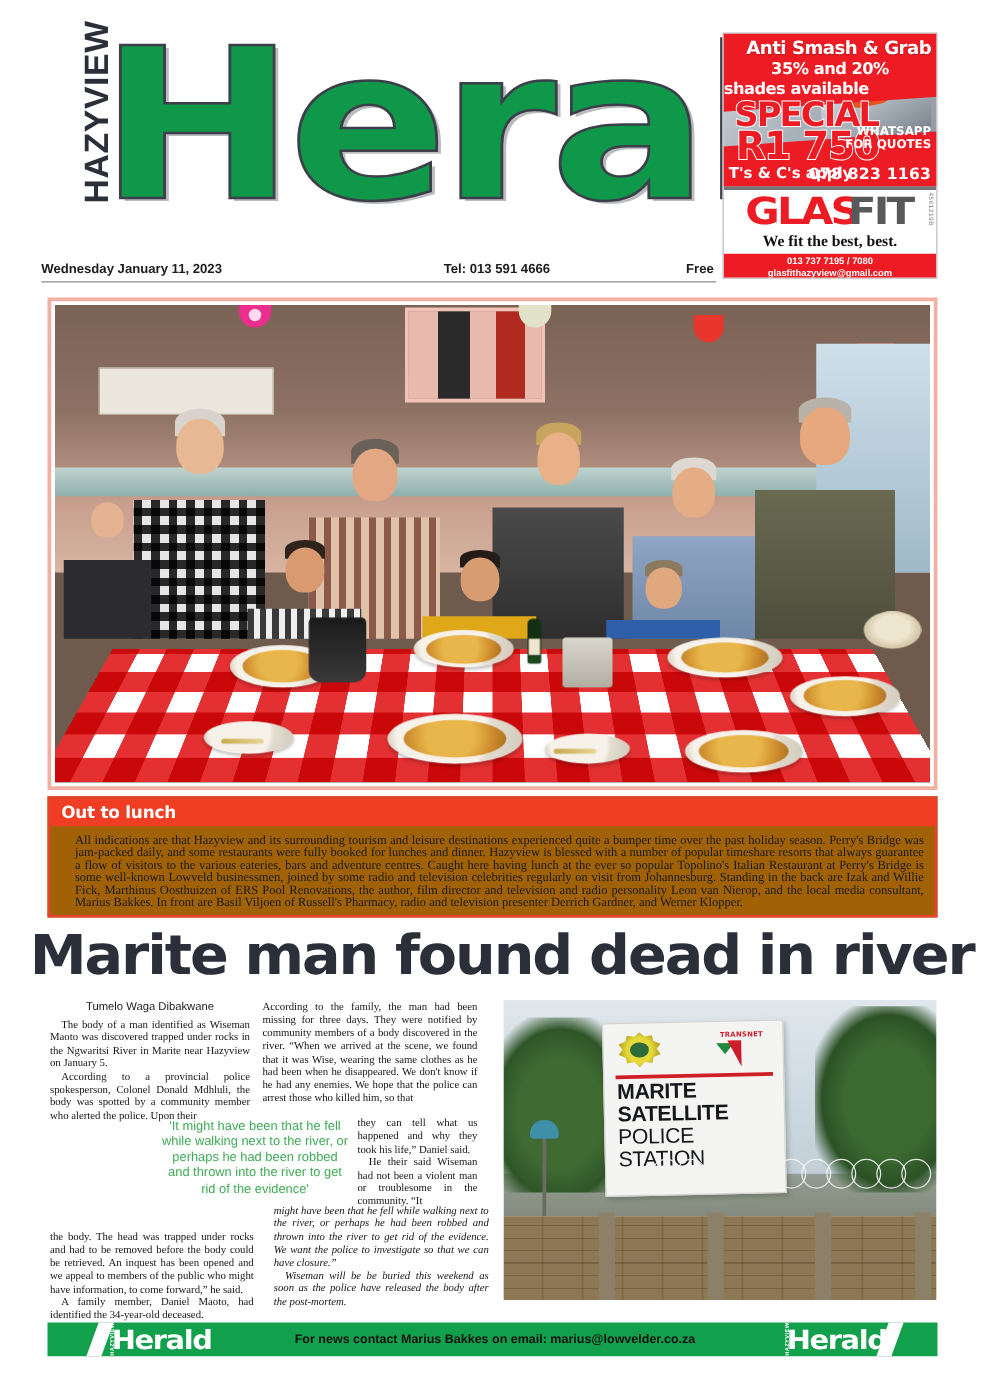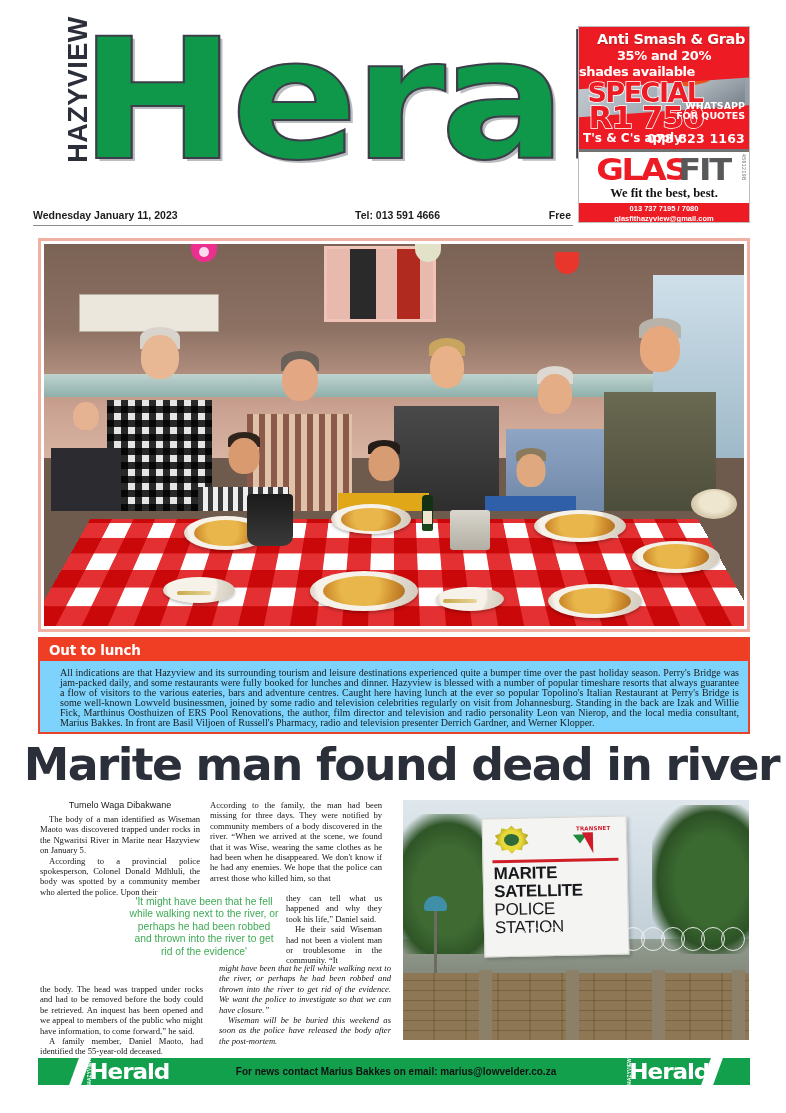--- a/index.html
+++ b/index.html
@@ -205,21 +205,21 @@
   .bottle { position:absolute; width:11px; height:36px; background:linear-gradient(180deg,#143014 0 38%, #1d4a1d 100%); border-radius:4px 4px 2px 2px; }
   .bottle:after{content:"";position:absolute;left:1px;top:16px;width:9px;height:13px;background:#efe6cf;}
   .cooler { position:absolute; width:46px; height:52px; background:linear-gradient(180deg,#1b1b1b,#3a3a3a); border-radius:4px 4px 10px 10px; }
   .caddy { position:absolute; width:40px; height:40px; background:linear-gradient(180deg,#d9d6cd,#b2aea3); border-radius:3px; }
   .cutlery { position:absolute; width:34px; height:4px; background:linear-gradient(90deg,#c8a84a,#e8d79a); border-radius:2px; }
   .hat { position:absolute; width:46px; height:30px; border-radius:50%; background:radial-gradient(ellipse at 50% 45%, #efe6d0 0 42%, #d9cdb0 62%, #c7b795 100%); }
 
   
   .caption-box {
     position:absolute; left:38px; top:637px; width:712px; height:97px;
-    border:2px solid #e8422f; background:#7dd3fc;
+    border:2px solid #e8422f; background:#a16207;
   }
   .caption-head {
     height:22px; background:#ef3e23; color:#fff;
     display:flex; align-items:center; padding-left:9px;
     font-family:"DejaVu Sans", sans-serif; font-weight:700; font-size:13.5px;
     letter-spacing:-.2px;
   }
   .caption-body {
     padding:7px 9px 4px 20px;
     font-family:Liberation Serif, serif;
@@ -470,21 +470,21 @@
   <div class="headline">Marite man found dead in river</div>
 
   <div class="byline">Tumelo Waga Dibakwane</div>
 
   <div class="col col1">
     <p>The body of a man identified as Wiseman Maoto was discovered trapped under rocks in the Ngwaritsi River in Marite near Hazyview on January 5.</p>
     <p>According to a provincial police spokesperson, Colonel Donald Mdhluli, the body was spotted by a community member who alerted the police. Upon their</p>
   </div>
   <div class="col col1c">
     <p class="noindent">the body. The head was trapped under rocks and had to be removed before the body could be retrieved. An inquest has been opened and we appeal to members of the public who might have information, to come forward,” he said.</p>
-    <p>A family member, Daniel Maoto, had identified the 55-year-old deceased.</p>
+    <p>A family member, Daniel Maoto, had identified the 34-year-old deceased.</p>
   </div>
 
   <div class="col col2">
     <p class="noindent">According to the family, the man had been missing for three days. They were notified by community members of a body discovered in the river. “When we arrived at the scene, we found that it was Wise, wearing the same clothes as he had been when he disappeared. We don't know if he had any enemies. We hope that the police can arrest those who killed him, so that</p>
   </div>
   <div class="col col2b">
     <p class="noindent">they can tell what us happened and why they took his life,” Daniel said.</p>
     <p>He their said Wiseman had not been a violent man or troublesome in the community. “It</p>
   </div>
   <div class="col col2c">

